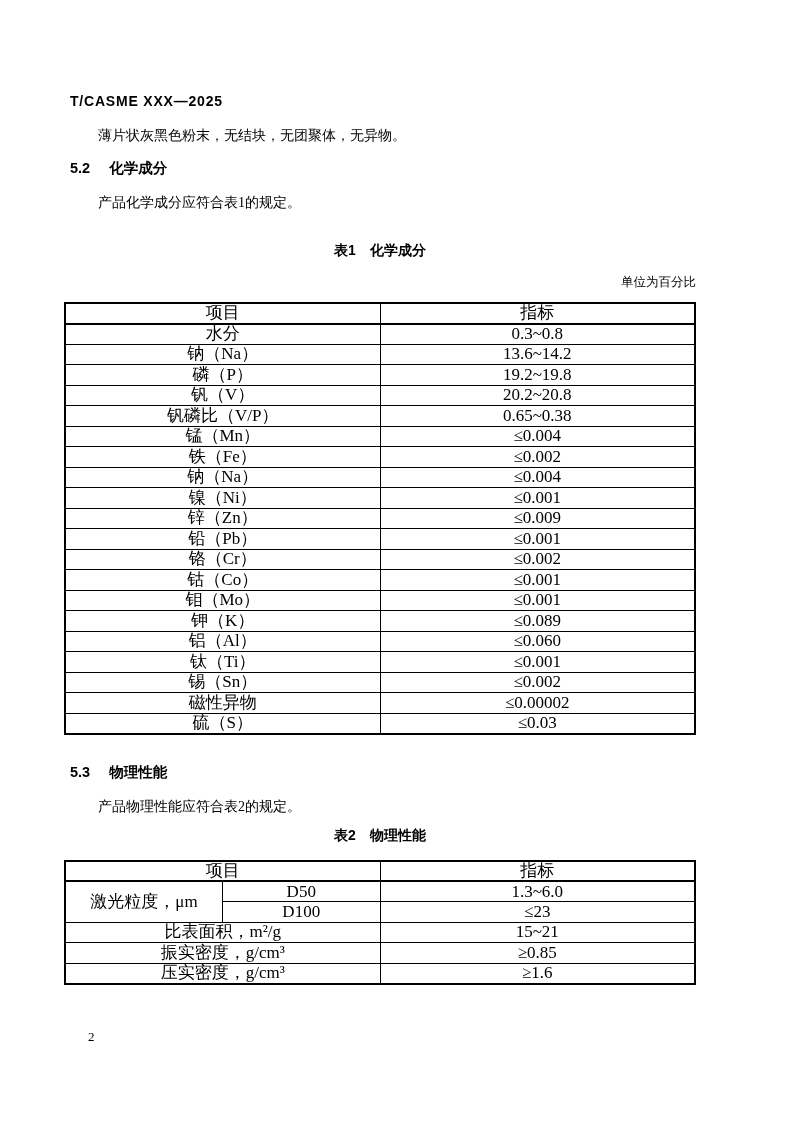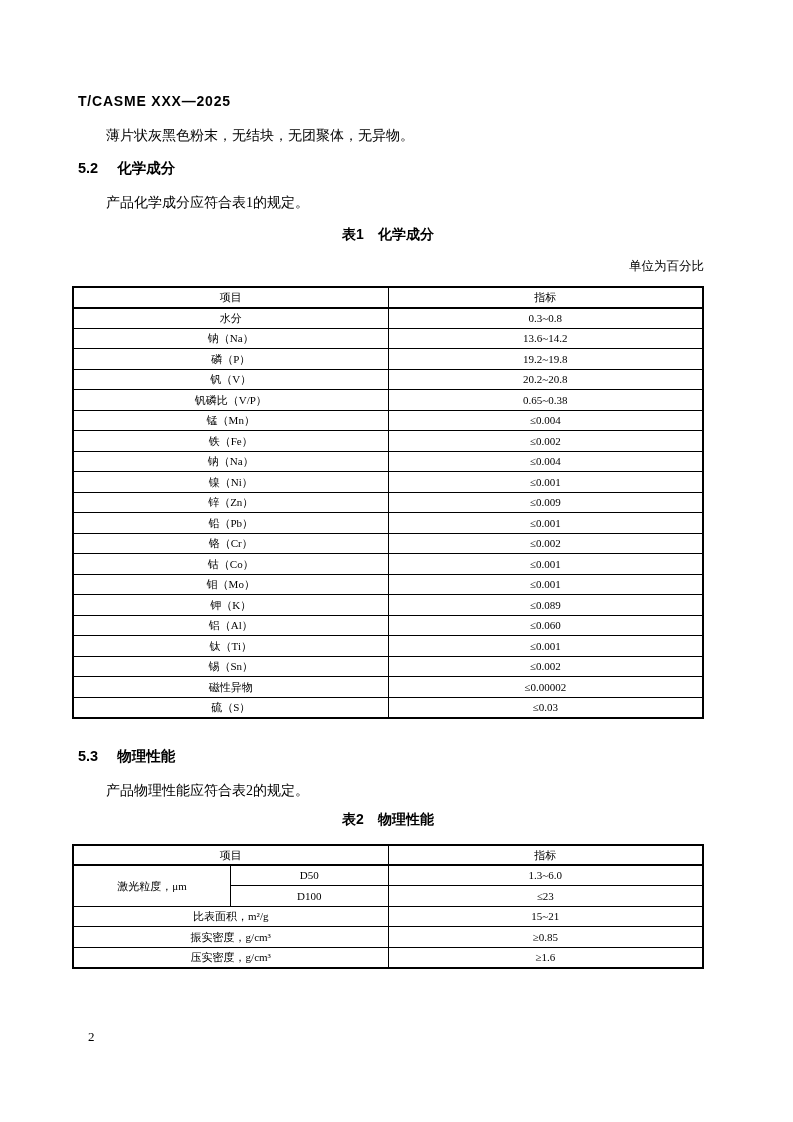--- a/index.html
+++ b/index.html
@@ -9,21 +9,21 @@
     width: 793px;
     height: 1122px;
     margin: 0 auto;
     background: #ffffff;
     color: #000;
     font-family: "Liberation Serif", "DejaVu Serif", serif;
     overflow: hidden;
   }
   .content {
     position: absolute;
-    left: 72px;
+    left: 64px;
     top: 93px;
     width: 632px;
   }
   .doc-header {
     font-family: "Liberation Sans", "DejaVu Sans", sans-serif;
     font-weight: bold;
     font-size: 14px;
     letter-spacing: 0.8px;
     padding-left: 6px;
     line-height: 17px;
@@ -41,21 +41,21 @@
     line-height: 17px;
     margin: 16px 0 0 6px;
   }
   .heading-num { margin-right: 19px; }
   .table-caption {
     text-align: center;
     font-family: "Liberation Sans", "DejaVu Sans", sans-serif;
     font-weight: bold;
     font-size: 14px;
     line-height: 17px;
-    margin-top: 15px;
+    margin-top: 31px;
   }
   .caption-label { margin-right: 14px; }
   .unit-note {
     text-align: right;
     font-size: 12.5px;
     line-height: 14px;
     margin: 16px 0 13px 0;
   }
   table.data {
     width: 100%;
@@ -63,21 +63,21 @@
     border: 2.5px solid #000;
     table-layout: fixed;
   }
   table.data th, table.data td {
     border: 1px solid #000;
     height: 20.5px;
     padding: 0 4px;
     text-align: center;
     vertical-align: middle;
     font-weight: normal;
-    font-size: 11px;
+    font-size: 17px;
     line-height: 1.1;
   }
   table.data thead th { border-bottom: 2.5px solid #000; }
   .sec53 { margin-top: 29px; }
   .t2-caption { margin-top: 12px; }
   .t2 { margin-top: 16px; }
   .page-number {
     position: absolute;
     left: 88px;
     top: 1029px;

